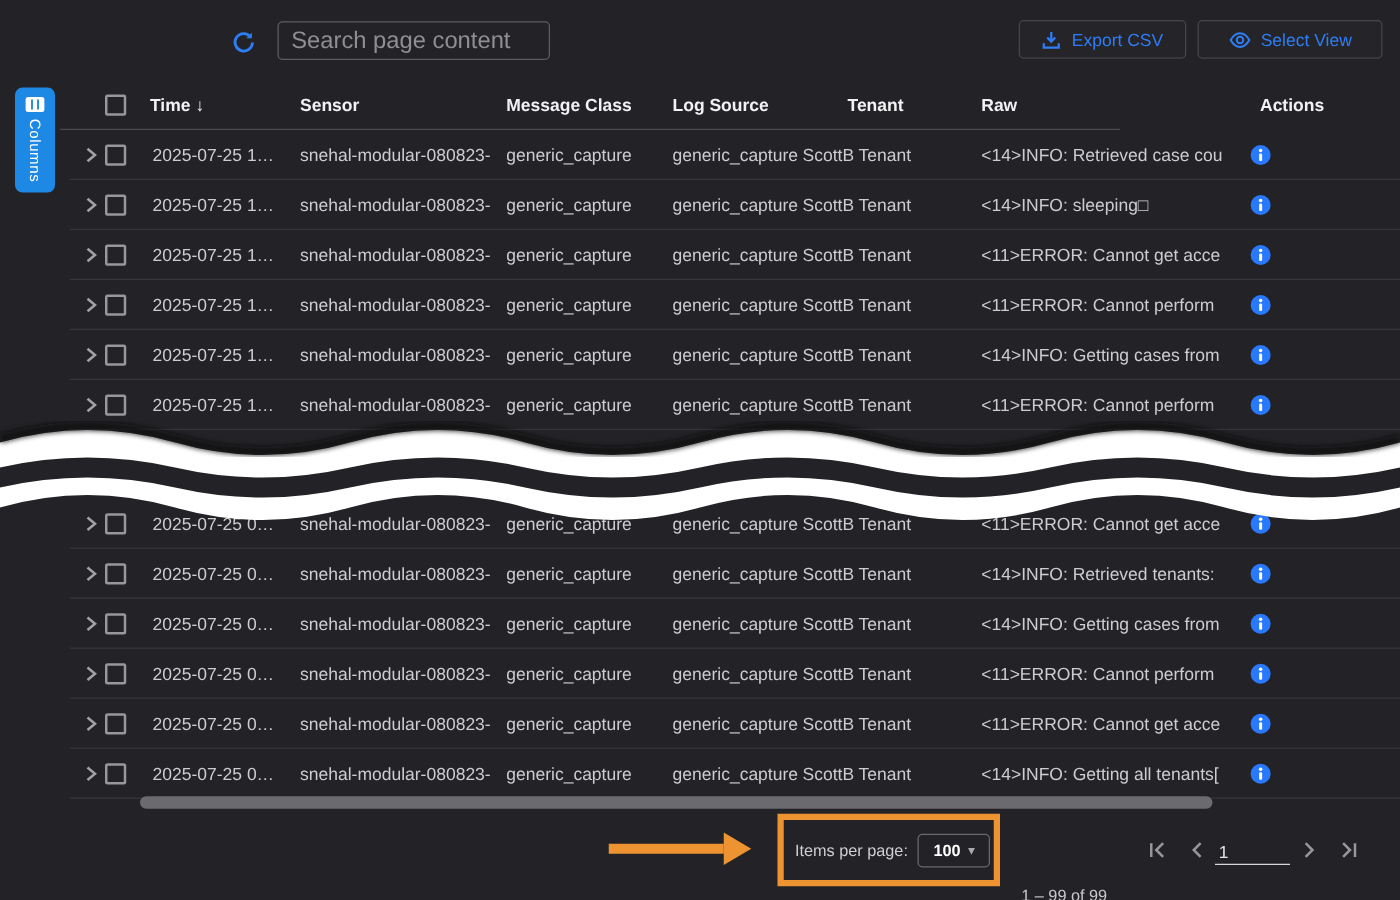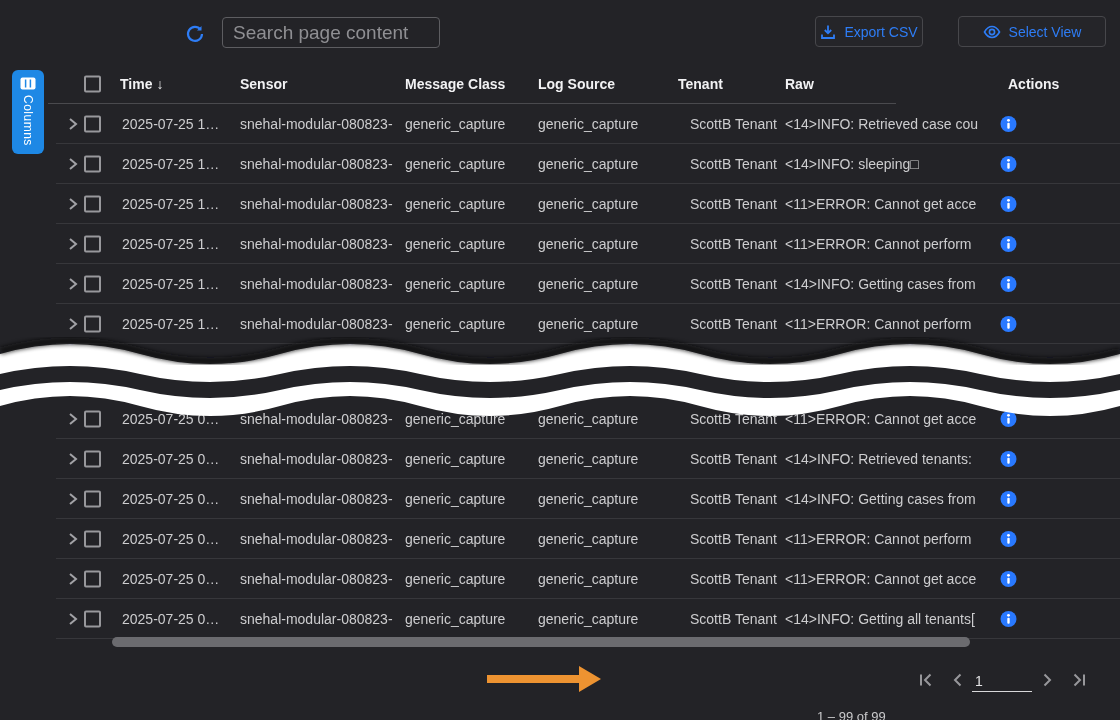--- a/index.html
+++ b/index.html
@@ -28,21 +28,21 @@
   .search-box input {
     flex:1; background:transparent; border:none; outline:none;
     color:#d7d7d9; font-size:19px; font-family:"Liberation Sans", sans-serif;
   }
   .search-box input::placeholder { color:#8f8f93; }
   .tool-btn {
     position:absolute; top:16px; height:31px; border:1px solid #47474b; border-radius:4px;
     background:#252529; color:#2e7df6; font-size:14px;
     display:flex; align-items:center; justify-content:center; gap:8px; cursor:pointer;
   }
-  .btn-export { left:815px; width:108px; }
+  .btn-export { left:815px; width:134px; }
   .btn-select { left:958px; width:148px; }
 
   
   .columns-tab {
     position:absolute; left:12px; top:70px; width:32px; height:84px;
     background:#1e88e5; border-radius:6px; cursor:pointer;
     display:flex; flex-direction:column; align-items:center; padding-top:7px; gap:5px;
   }
   .columns-tab .vlabel {
     writing-mode:vertical-rl; color:#ffffff; font-size:12px; letter-spacing:0.5px;
@@ -61,21 +61,21 @@
     border-radius:2px; background:transparent; cursor:pointer;
   }
   .hchk { position:absolute; left:84px; top:50%; transform:translateY(-50%); }
 
   .row { position:absolute; left:0; width:1120px; height:40px; }
   .row::after { content:""; position:absolute; left:56px; right:0; bottom:0; border-bottom:1px solid #37373b; }
   .row .cell { position:absolute; top:50%; transform:translateY(-50%); font-size:14px; color:#cdcdcf; white-space:nowrap; }
   .c-exp{left:66px; width:14px; height:14px;}
   .c-chk{left:84px;}
   .c-time{left:122px} .c-sensor{left:240px} .c-msg{left:405px} .c-log{left:538px}
-  .c-tenant{left:690px} .c-raw{left:785px}
+  .c-tenant{left:642px} .c-raw{left:785px}
   .c-info{left:1000px; width:17px; height:17px; cursor:pointer;}
 
   
   .tear { position:absolute; left:0; top:328px; width:1120px; height:100px; z-index:5; pointer-events:none; }
 
   
   .hscrollbar {
     position:absolute; left:112px; top:637px; width:858px; height:10px;
     background:#6b6b6f; border-radius:5px; cursor:grab; z-index:6;
   }
@@ -379,20 +379,27 @@
     <path d="M0,26 q70,-20 140,0 q70,20 140,0 q70,-20 140,0 q70,20 140,0 q70,-20 140,0 q70,20 140,0 q70,-20 140,0 q70,20 140,0 L1120,78 q-70,20 -140,0 q-70,-20 -140,0 q-70,20 -140,0 q-70,-20 -140,0 q-70,20 -140,0 q-70,-20 -140,0 q-70,20 -140,0 q-70,-20 -140,0 Z" fill="#ffffff"></path>
     <path d="M0,23 q70,-20 140,0 q70,20 140,0 q70,-20 140,0 q70,20 140,0 q70,-20 140,0 q70,20 140,0 q70,-20 140,0 q70,20 140,0" fill="none" stroke="#0c0c0e" stroke-width="7" opacity="0.75" filter="url(#tearblur)"></path>
     <path d="M0,46 q70,-16 140,0 q70,16 140,0 q70,-16 140,0 q70,16 140,0 q70,-16 140,0 q70,16 140,0 q70,-16 140,0 q70,16 140,0 L1120,62 q-70,16 -140,0 q-70,-16 -140,0 q-70,16 -140,0 q-70,-16 -140,0 q-70,16 -140,0 q-70,-16 -140,0 q-70,16 -140,0 q-70,-16 -140,0 Z" fill="#232327"></path>
   </svg>
 
   <div class="hscrollbar"></div>
 
   <div class="annot-arrow-shaft"></div>
   <div class="annot-arrow-head"></div>
 
+  <div class="ipp-highlight">
+    <span class="ipp-label">Items per page:</span>
+    <div class="ipp-select">
+      <span class="ipp-value">100</span>
+      <span class="ipp-caret">▾</span>
+    </div>
+  </div>
 
   <span class="range-label">1 – 99 of 99</span>
 
   <svg class="pager-icon pg-first" viewBox="0 0 18 18">
     <path d="M4,3.5 V14.5" stroke="#97979b" stroke-width="2" fill="none"></path>
     <path d="M13.5,3.5 L8,9 L13.5,14.5" stroke="#97979b" stroke-width="2" fill="none"></path>
   </svg>
   <svg class="pager-icon pg-prev" viewBox="0 0 18 18">
     <path d="M11.5,3.5 L6,9 L11.5,14.5" stroke="#97979b" stroke-width="2" fill="none"></path>
   </svg>

